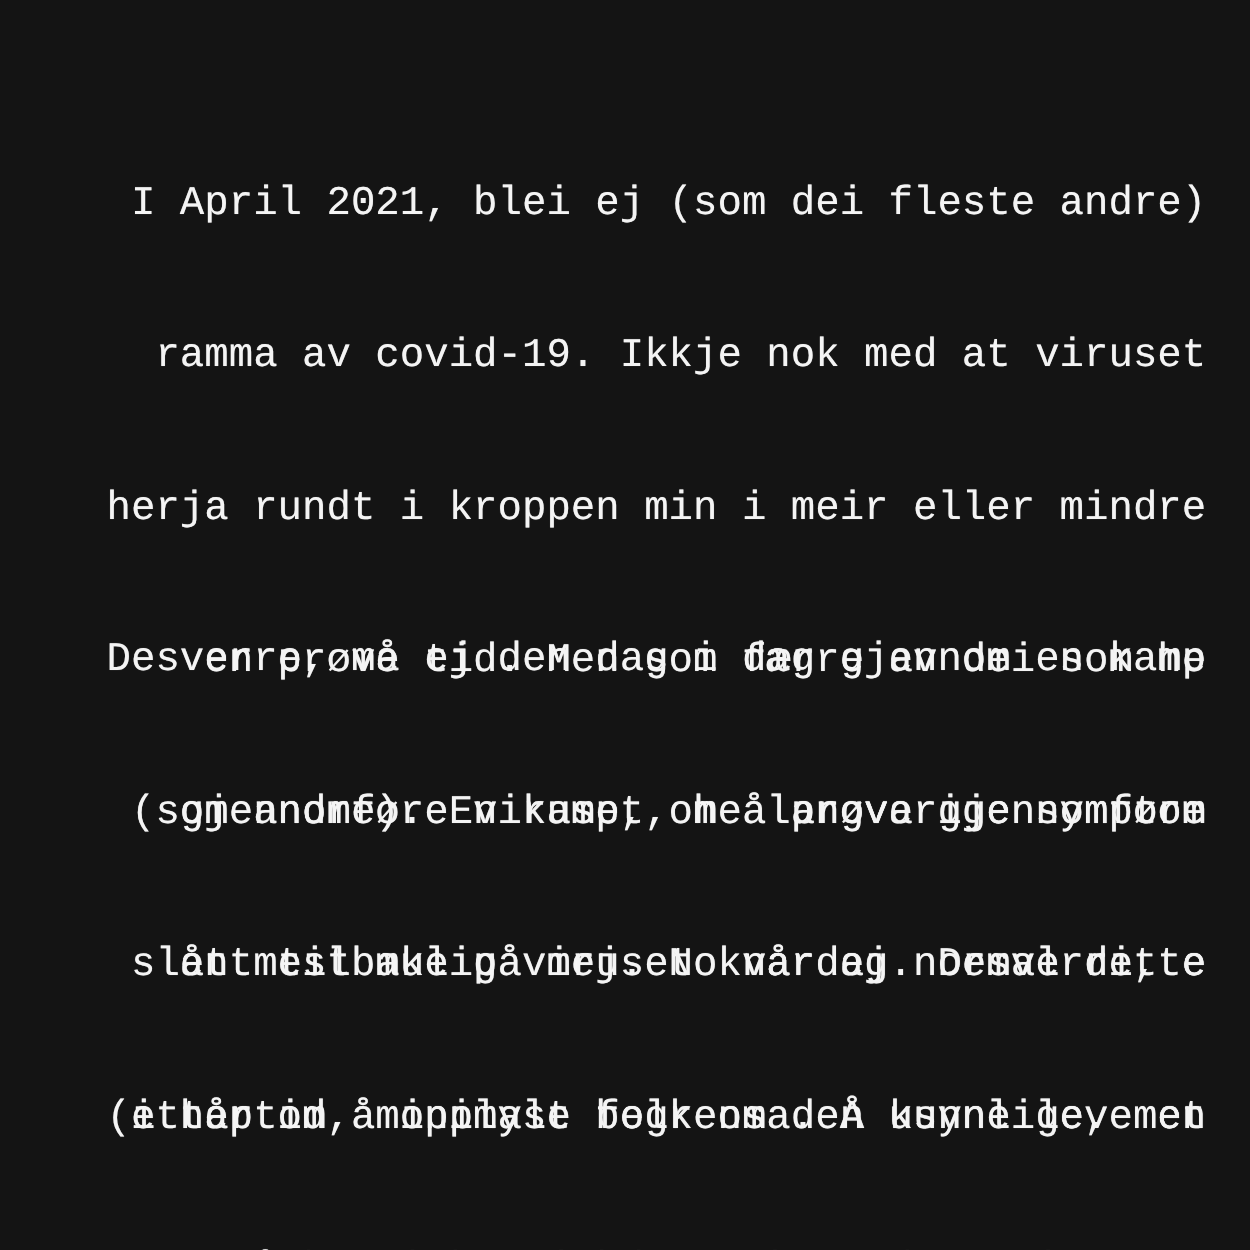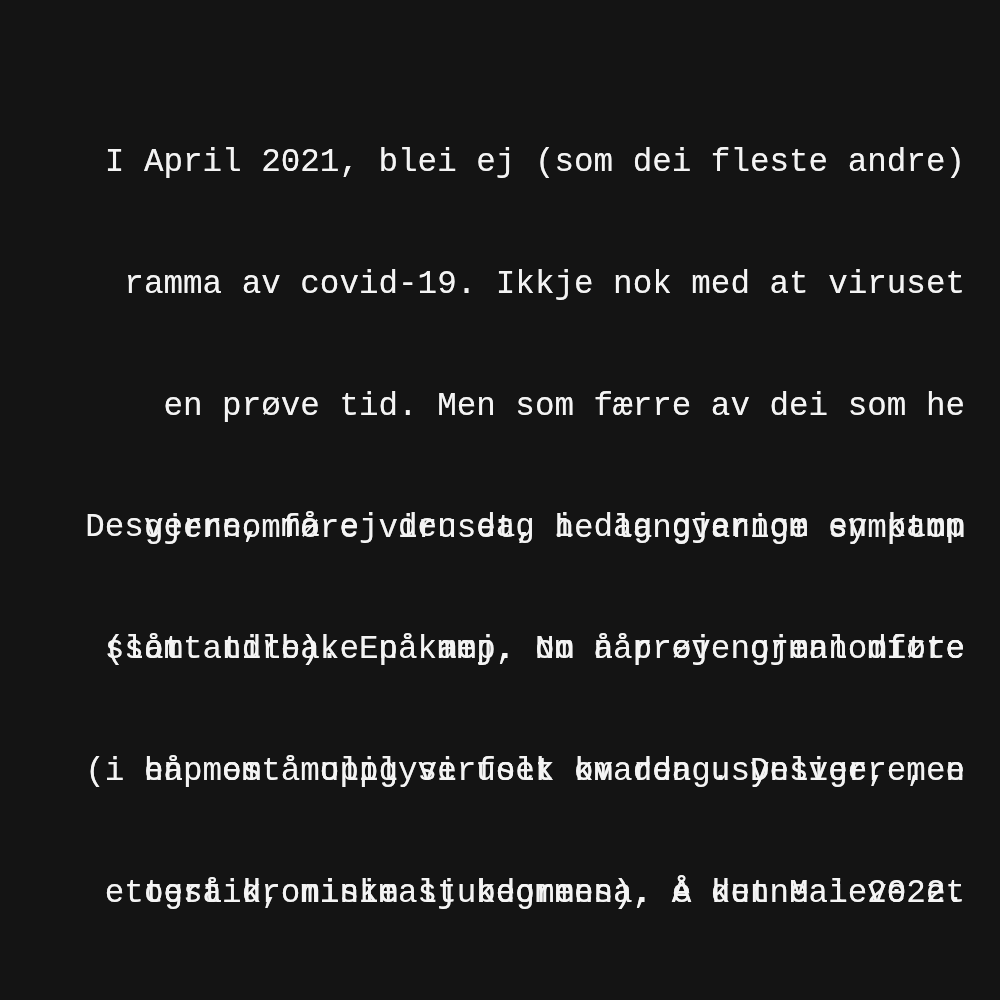--- a/index.html
+++ b/index.html
@@ -40,20 +40,21 @@
     }
   </style>
 </head>
 <body>
 
 <div class="story">
 
   <div class="text-block para-1">
     <span class="line">I April 2021, blei ej (som dei fleste andre)</span>
     <span class="line">ramma av covid-19. Ikkje nok med at viruset</span>
+    <span class="line">herja rundt i kroppen min i meir eller mindre</span>
     <span class="line">en prøve tid. Men som færre av dei som he</span>
     <span class="line">gjennomføre viruset, he langvarige symptom</span>
     <span class="line">slått tilbake på mej. No når ej normal ditte</span>
     <span class="line">(i håp om å opplyse folk om den usynlige, men</span>
     <span class="line">også kroniske sjukdommen), e det Mai 2022.</span>
   </div>
 
   <div class="text-block para-2">
     <span class="line">Desverre, må ej den dag i dag gjennom en kamp</span>
     <span class="line">(som andre). En kamp, om å prøve gjennomføre</span>

